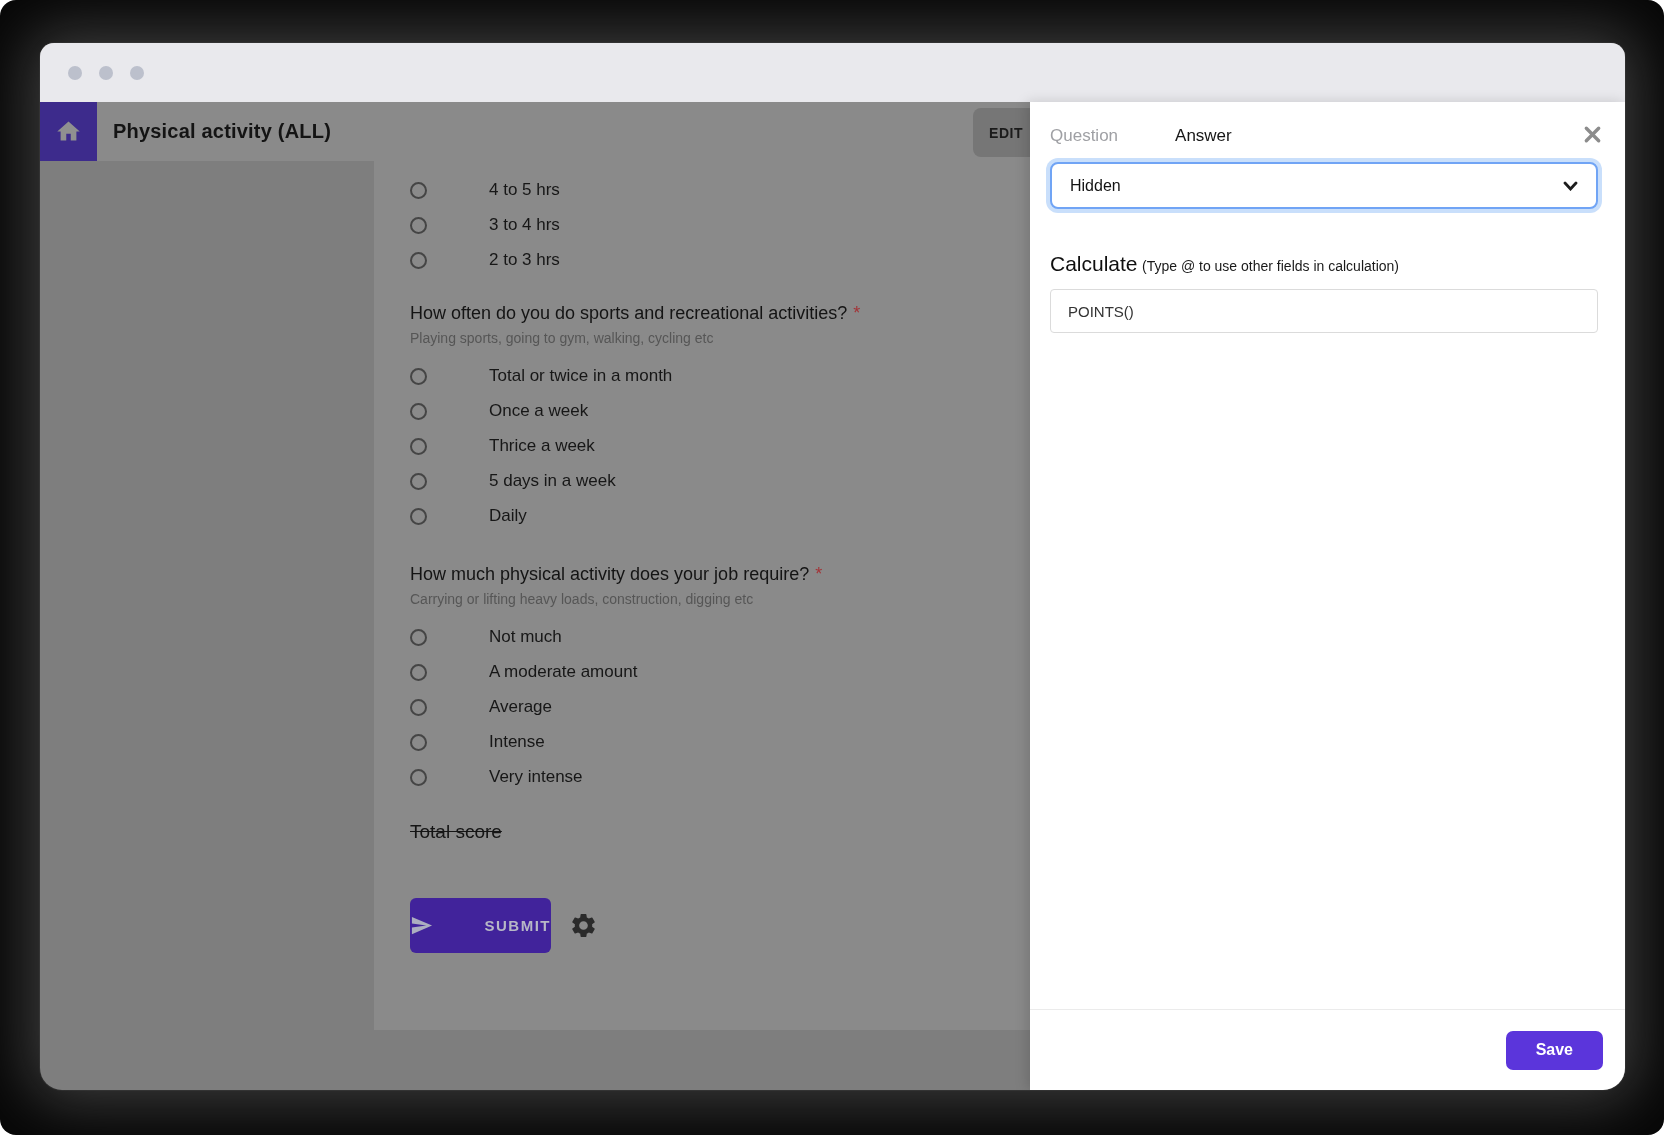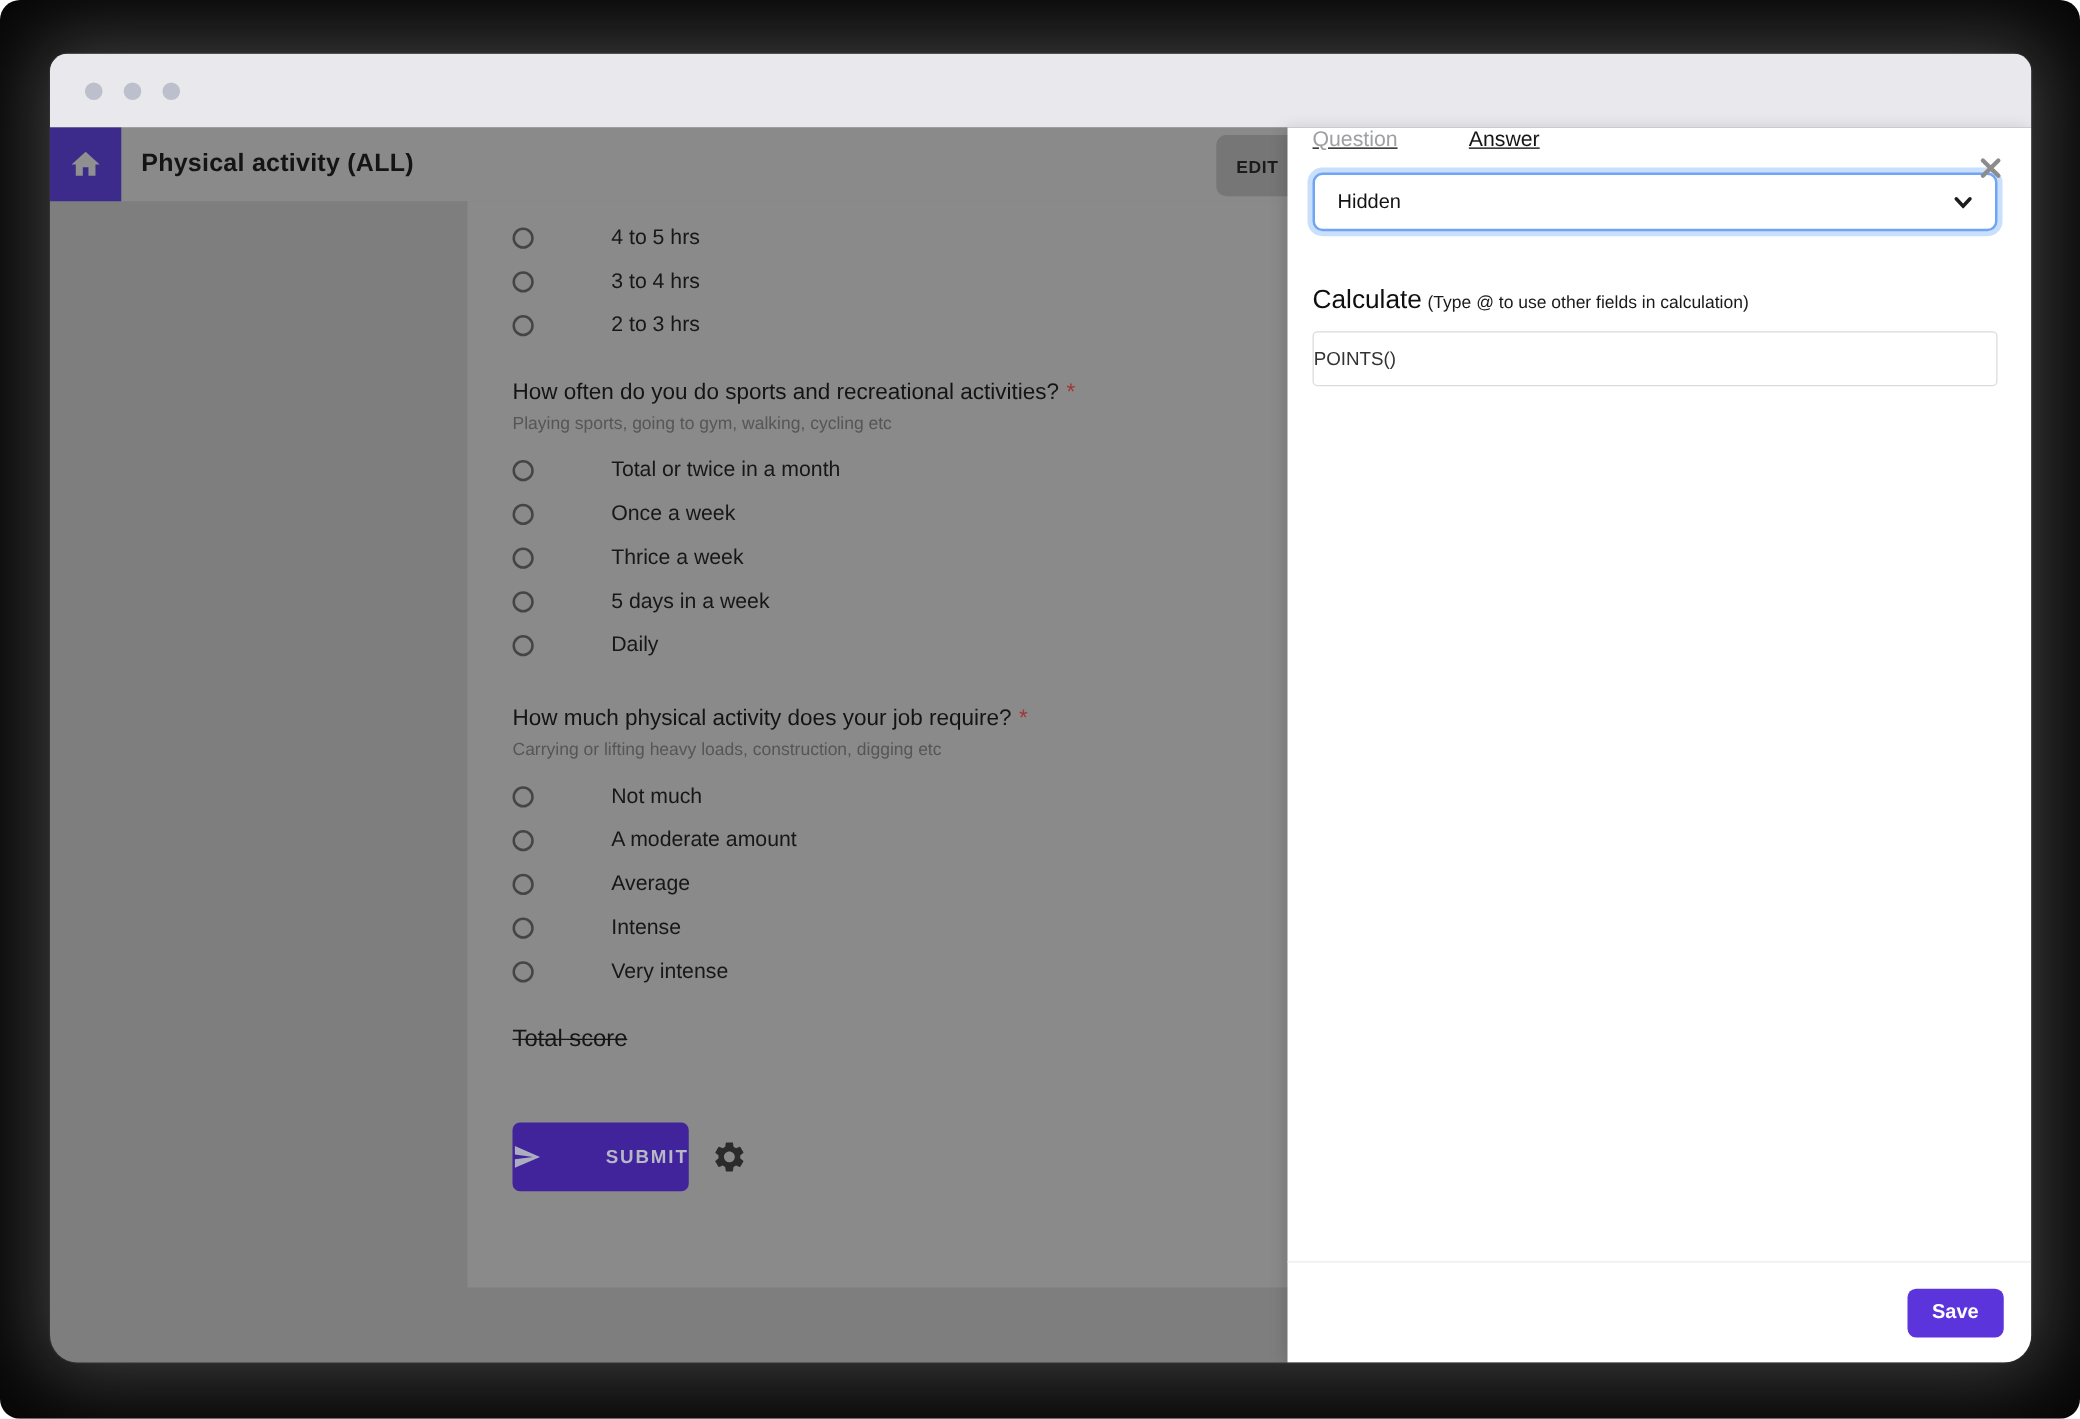--- a/index.html
+++ b/index.html
@@ -45,42 +45,42 @@
                 font-size:15px; letter-spacing:1.5px; display:flex; align-items:center;
                 justify-content:space-between; gap:13px; cursor:pointer; }
   .submit-btn svg { width:23px; height:23px; fill:#ACAEC0; }
   .gear { display:flex; align-items:center; cursor:pointer; }
   .gear svg { width:29px; height:29px; fill:#2B2B2B; }
 
   
   .panel { position:absolute; left:990px; top:59px; right:0; bottom:0; background:#ffffff;
            box-shadow:-3px 0 12px rgba(0,0,0,0.15); }
   .panel-body { padding:0 27px 0 20px; }
-  .tabs { display:flex; gap:57px; font-size:17px;text-decoration:underline; }
+  .tabs { display:flex; gap:57px; padding-top:24px; font-size:17px; }
   .tab { cursor:pointer; }
   .tab.inactive { color:#9FA0A4; }
   .tab.active { color:#161616; font-weight:500; }
   .close { position:absolute; top:23px; right:23px; cursor:pointer; line-height:0; }
   .close svg { width:19px; height:19px; stroke:#8C8C8C; stroke-width:3.6; stroke-linecap:round; }
   .appearance-label { margin-top:40px; font-size:16px; color:#0F0F0F; }
   .select { margin-top:16px; height:47px; border:2px solid #70A4F5; border-radius:8px;
             box-shadow:0 0 0 4px #C9DFFB; display:flex; align-items:center;
             justify-content:space-between; padding:0 18px; font-size:16px; color:#131313;
             background:#fff; cursor:pointer; }
   .select svg { width:15px; height:10px; stroke:#1d1d1d; stroke-width:2.8; fill:none; stroke-linecap:round; }
   .calc-label { margin-top:43px; color:#0F0F0F; }
   .calc-main { font-size:21px; }
   .calc-hint { font-size:14px; color:#1A1A1A; }
   .calc-input { margin-top:13px; width:100%; height:44px; border:1px solid #DBDBDB; border-radius:4px;
-                font-size:15px; color:#333333; font-family:"Liberation Sans",sans-serif;
+                padding-left:17px; font-size:15px; color:#333333; font-family:"Liberation Sans",sans-serif;
                 outline:none; background:#fff; }
   .panel-footer { position:absolute; bottom:0; left:0; right:0; height:81px; border-top:1px solid #EBEBEB;
                   display:flex; align-items:center; justify-content:flex-end; padding-right:22px; }
   .save-btn { min-width:68px; height:39px; background:#5B35DB; color:#ffffff; border:none;
-              border-radius:7px; font-size:16px; font-weight:600; padding:0 20px; cursor:pointer;
+              border-radius:7px; font-size:16px; font-weight:600; padding:0 30px; cursor:pointer;
               font-family:"Liberation Sans",sans-serif; }
 </style>
 </head>
 <body>
 
 <div class="frame">
   <div class="window">
 
     <div class="chrome">
       <span class="dot"></span>

